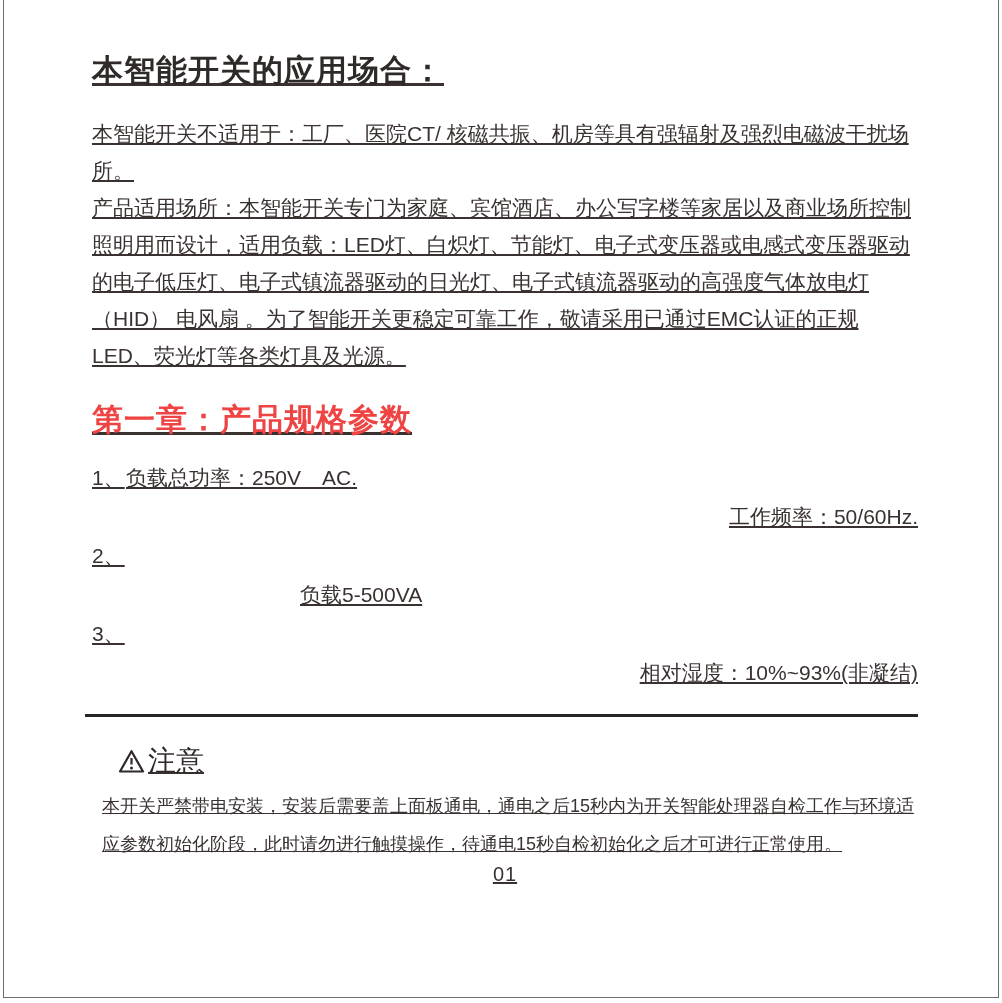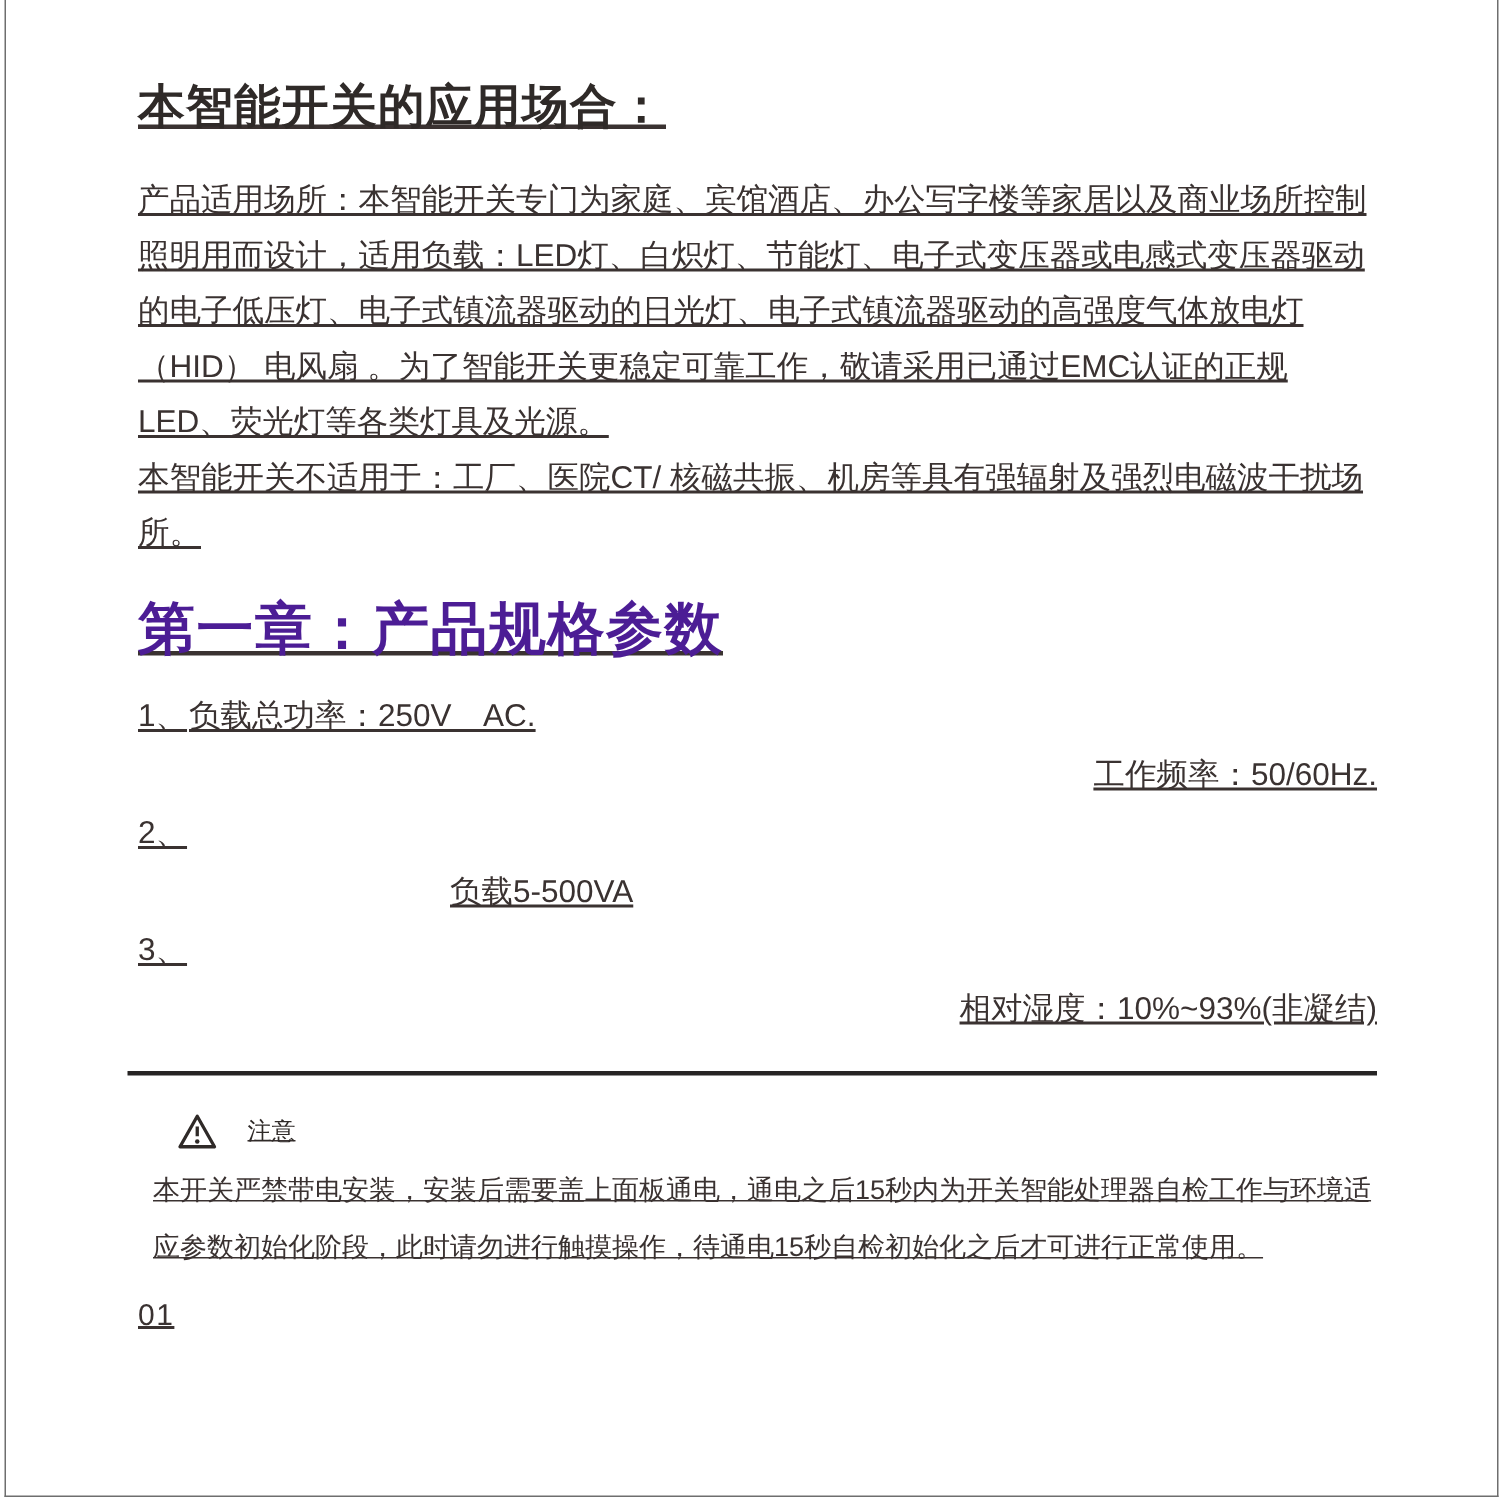--- a/index.html
+++ b/index.html
@@ -37,23 +37,23 @@
     margin: 50px 0 0 0;
   }
   p.body-para {
     font-size: 21px;
     line-height: 37px;
     margin: 23px 0 0 0;
     white-space: pre-wrap;
   }
   p.body-para + p.body-para { margin-top: 0; }
   h2.chapter-title {
-    font-size: 38px;
+    font-size: 31px;
     font-weight: bold;
-    color: #4c1d95;
+    color: #ef4444;
     letter-spacing: 1px;
     line-height: 44px;
     margin: 24px 0 16px 0;
   }
   .spec-list {
     margin-top: 16px;
     font-size: 21px;
   }
   .lrow {
     display: flex;
@@ -67,50 +67,49 @@
   .divider {
     margin: 22px 0 0 -7px;
     width: 833px;
     height: 3px;
     background: #262424;
   }
   .notice-head {
     margin: 25px 0 0 26px;
     display: flex;
     align-items: center;
-    gap: 20px;
-    font-size: 16px;
+    gap: 3px;
+    font-size: 28px;
     color: #2f2a28;
   }
   .warn-icon { display: inline-flex; }
   p.notice-body {
     font-size: 18px;
     line-height: 38px;
     margin: 7px 0 0 10px;
     white-space: pre-wrap;
   }
   .pagenum {
-    text-align: left;
+    text-align: center;
     font-size: 20px;
-    margin-top: 16px;
     letter-spacing: 1px;
   }
 </style>
 </head>
 <body>
 
 <div class="frame"></div>
 
 <div class="content">
 
   <h1 class="doc-title">本智能开关的应用场合：</h1>
 
+  <p class="body-para">本智能开关不适用于：工厂、医院CT/ 核磁共振、机房等具有强辐射及强烈电磁波干扰场所。</p>
+
   <p class="body-para">产品适用场所：本智能开关专门为家庭、宾馆酒店、办公写字楼等家居以及商业场所控制照明用而设计，适用负载：LED灯、白炽灯、节能灯、电子式变压器或电感式变压器驱动的电子低压灯、电子式镇流器驱动的日光灯、电子式镇流器驱动的高强度气体放电灯（HID） 电风扇 。为了智能开关更稳定可靠工作，敬请采用已通过EMC认证的正规LED、荧光灯等各类灯具及光源。</p>
-
-  <p class="body-para">本智能开关不适用于：工厂、医院CT/ 核磁共振、机房等具有强辐射及强烈电磁波干扰场所。</p>
 
   <h2 class="chapter-title">第一章：产品规格参数</h2>
 
   <div class="spec-list">
 
     <div class="lrow">
       <span class="lmark">1、</span>
       <span>负载总功率：250V　AC.</span>
     </div>
     <div class="lrow cont">

